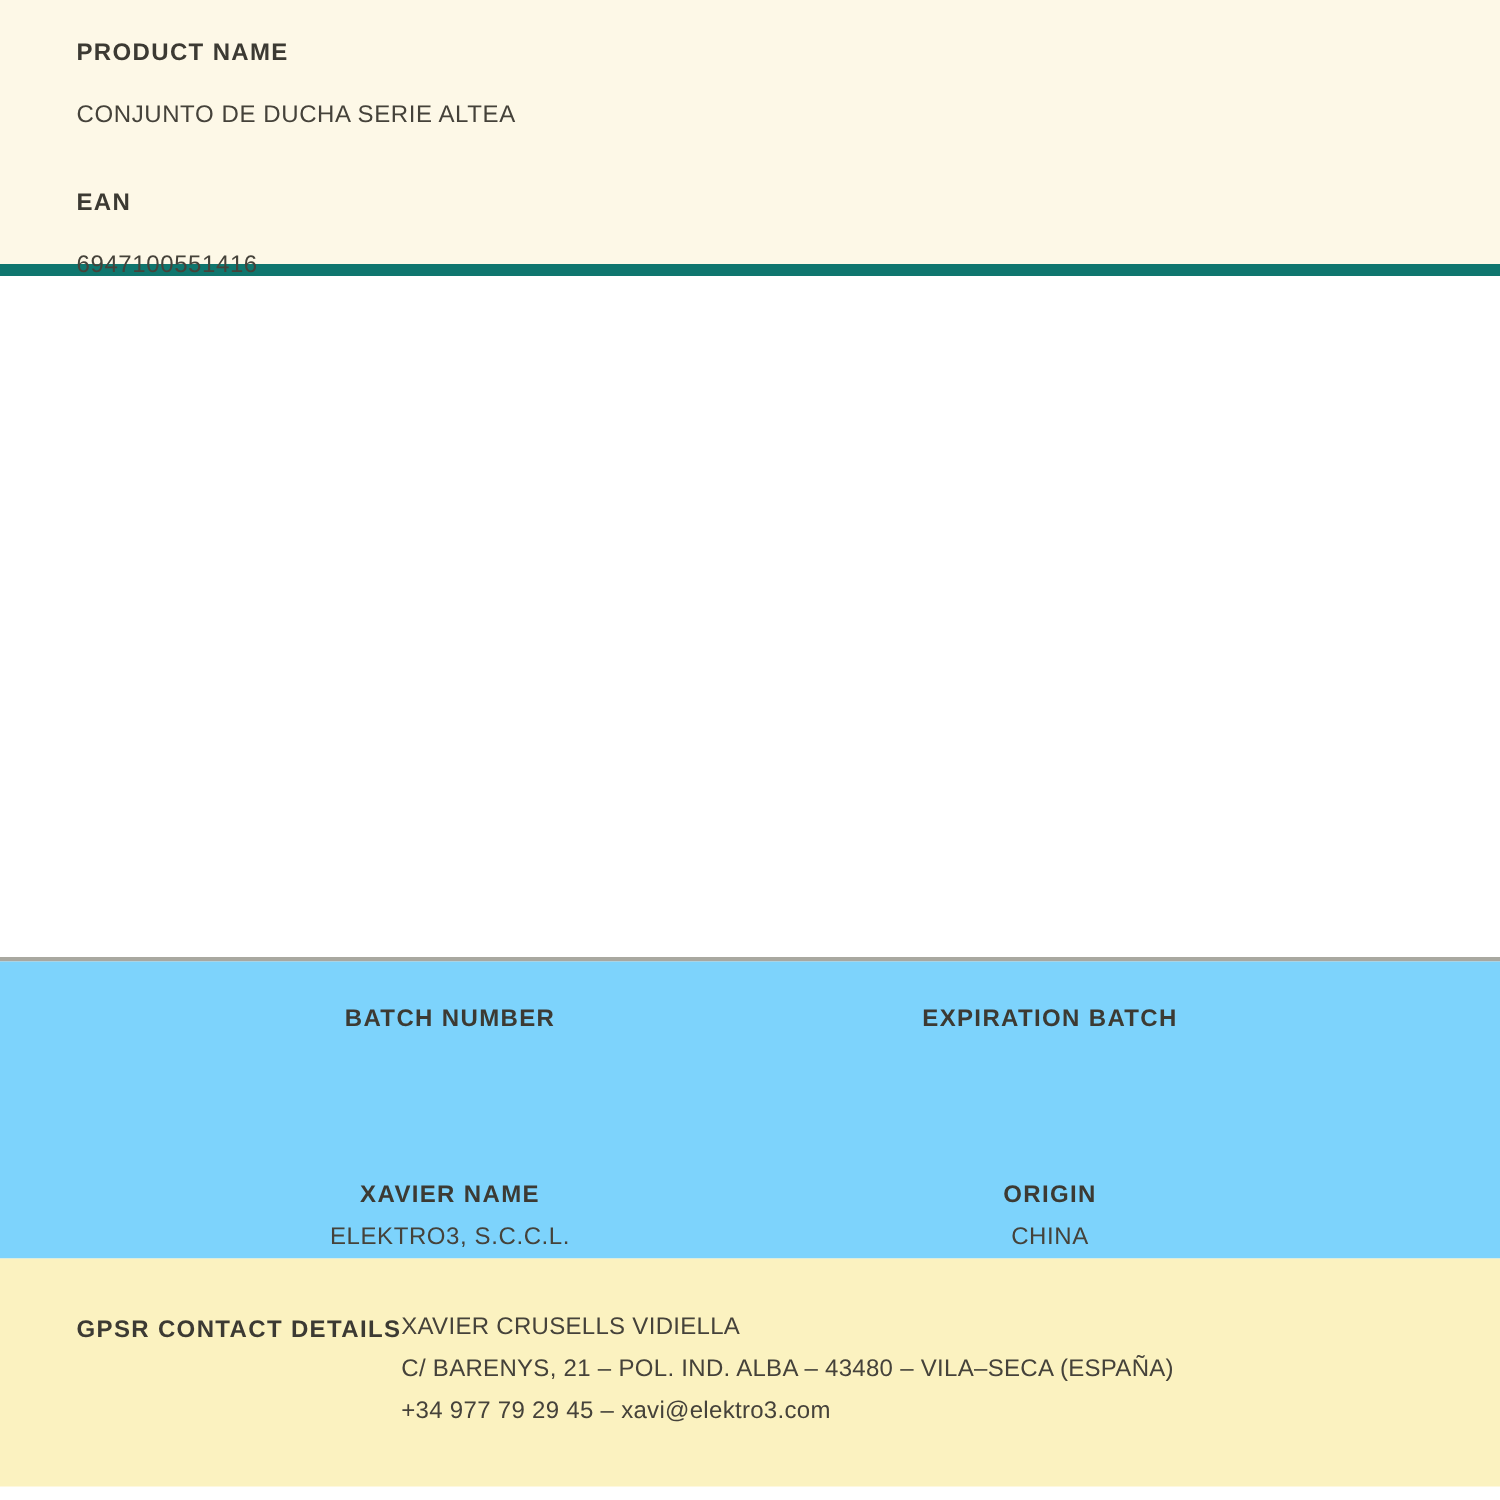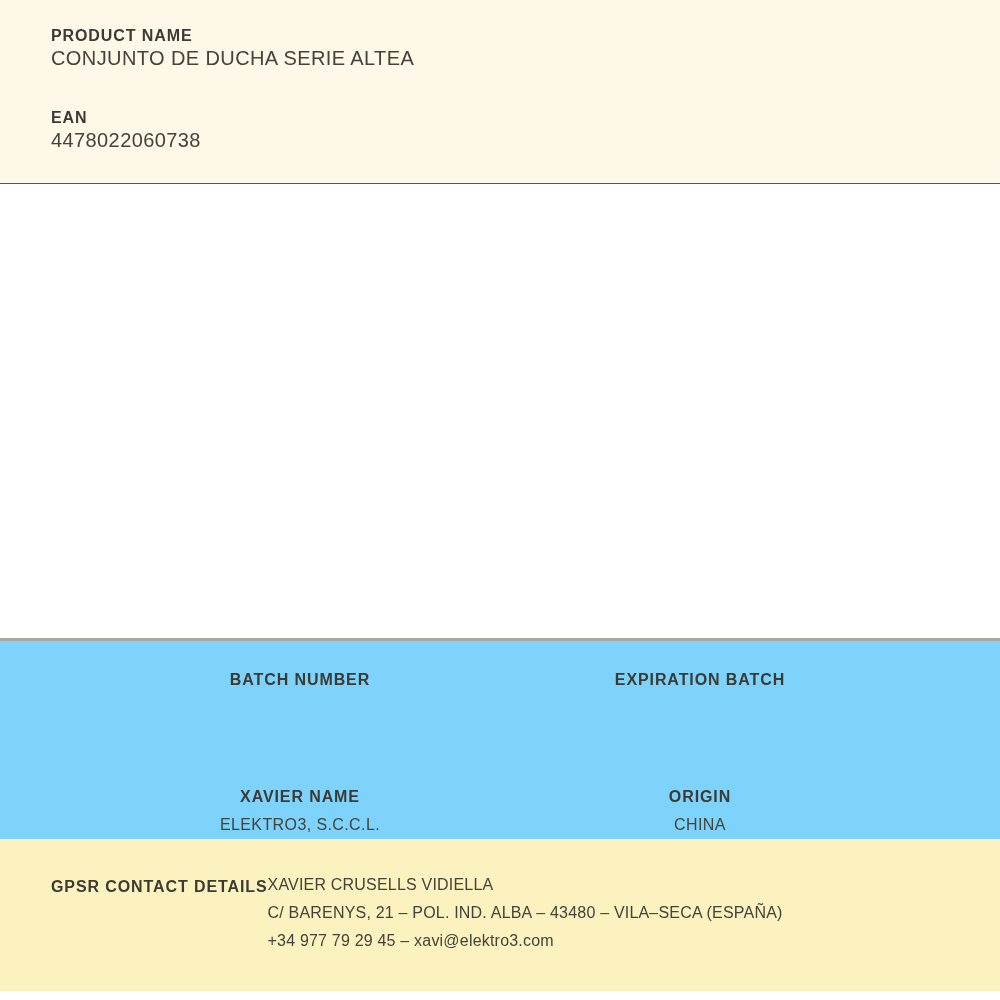--- a/index.html
+++ b/index.html
@@ -14,36 +14,36 @@
     height: 1000px;
     display: flex;
     flex-direction: column;
     overflow: hidden;
   }
 
   
   .section-top {
     height: 184px;
     background: #FDF8E7;
-    border-bottom: 1px solid #0f766e;
+    border-bottom: 8px solid #0f766e;
     padding: 26px 51px 0 51px;
   }
   .field-label {
     font-size: 16px;
     font-weight: bold;
     letter-spacing: 0.9px;
     color: #3C3A33;
     line-height: 19px;
   }
   .field-value {
-    font-size: 20px;
+    font-size: 16px;
     letter-spacing: 0.4px;
     color: #45423A;
     line-height: 19px;
-    margin-top: 4px;
+    margin-top: 22px;
   }
   .field + .field { margin-top: 40px; }
 
   
   .section-image {
     height: 457px;
     background: #ffffff;
     border-bottom: 3px solid #A9A8A0;
   }
 
@@ -114,21 +114,21 @@
 
 <div class="page">
 
   <section class="section-top">
     <div class="field">
       <div class="field-label">PRODUCT NAME</div>
       <div class="field-value">CONJUNTO DE DUCHA SERIE ALTEA</div>
     </div>
     <div class="field">
       <div class="field-label">EAN</div>
-      <div class="field-value">4478022060738</div>
+      <div class="field-value">6947100551416</div>
     </div>
   </section>
 
   <section class="section-image"></section>
 
   <section class="section-details">
     <div class="details-grid">
       <div class="details-cell">
         <div class="cell-label">BATCH NUMBER</div>
         <div class="cell-value"></div>

